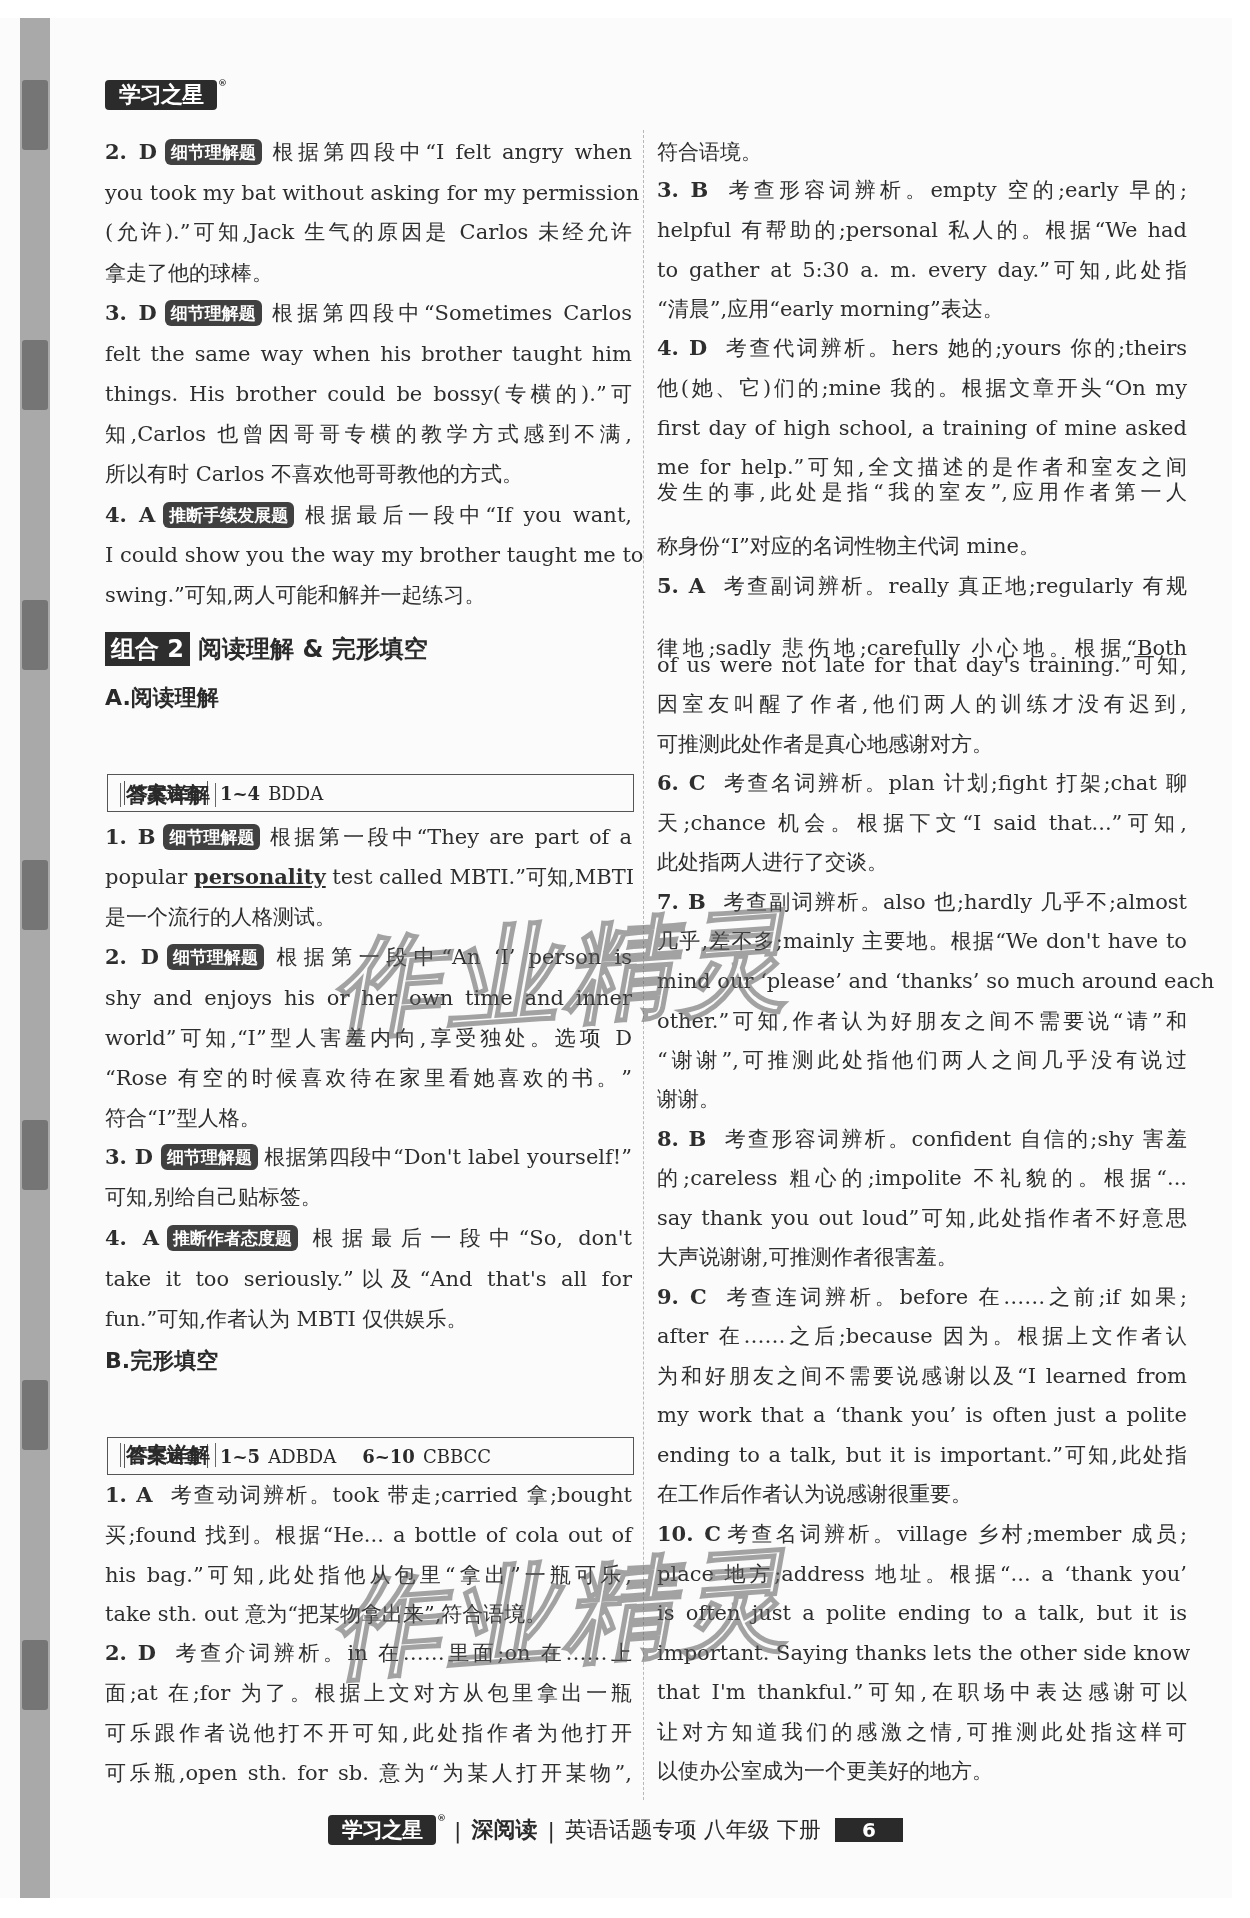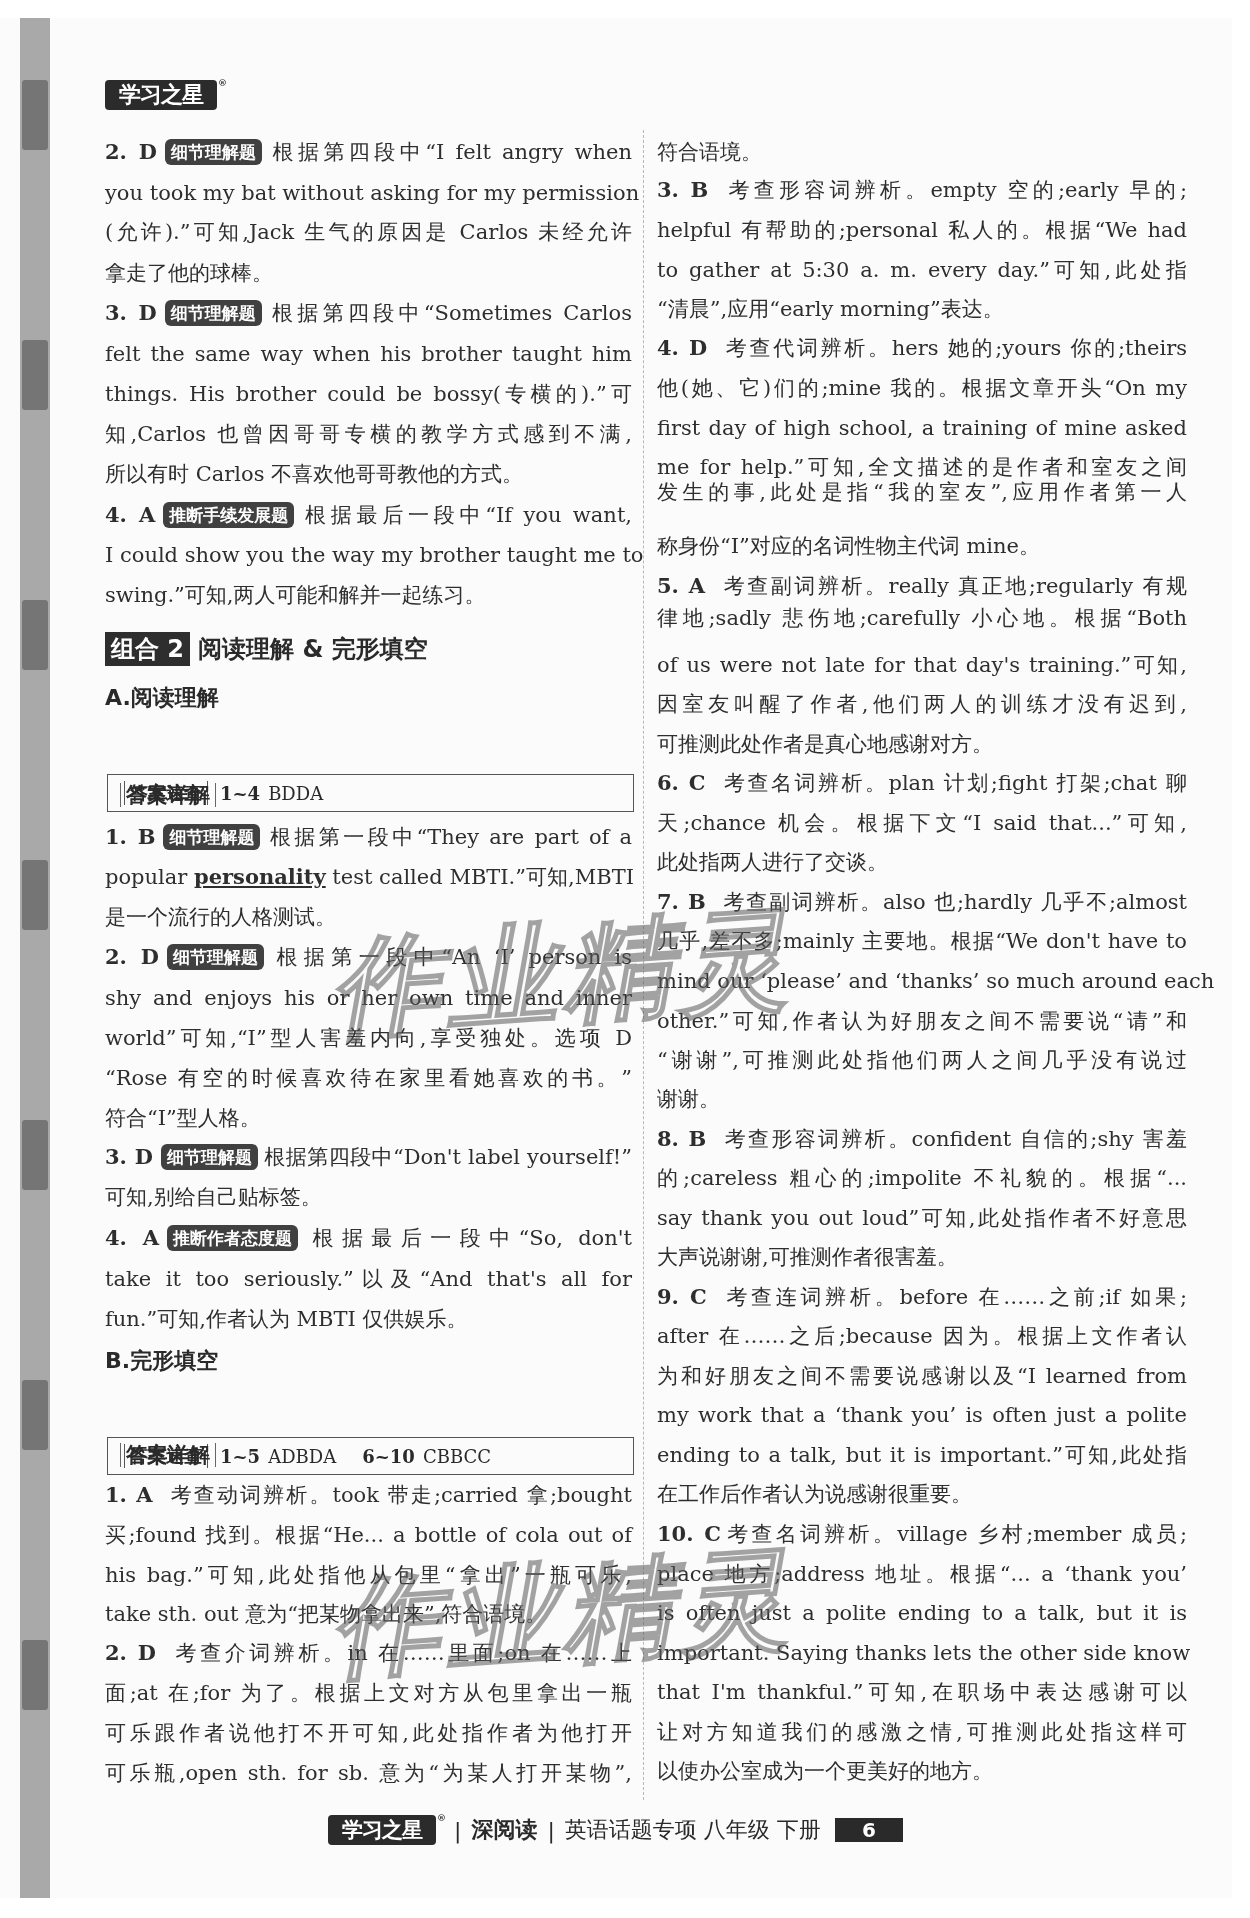--- a/index.html
+++ b/index.html
@@ -131,21 +131,21 @@
 <div class="line R" style="top:293px">“清晨”,应用“early morning”表达。</div>
 
 <div class="line R just" style="top:332px"><span class="num" style="margin-right:16px">4. D</span><span>考查代词辨析。hers 她的;yours 你的;theirs</span></div>
 <div class="line R just" style="top:372px">他(她、它)们的;mine 我的。根据文章开头“On my</div>
 <div class="line R just" style="top:412px">first day of high school, a training of mine asked</div>
 <div class="line R just" style="top:451px">me for help.”可知,全文描述的是作者和室友之间</div>
 <div class="line R just" style="top:476px">发生的事,此处是指“我的室友”,应用作者第一人</div>
 <div class="line R" style="top:530px">称身份“I”对应的名词性物主代词 mine。</div>
 
 <div class="line R just" style="top:570px"><span class="num" style="margin-right:16px">5. A</span><span>考查副词辨析。really 真正地;regularly 有规</span></div>
-<div class="line R just" style="top:602px">律地;sadly 悲伤地;carefully 小心地。根据“Both</div>
+<div class="line R just" style="top:632px">律地;sadly 悲伤地;carefully 小心地。根据“Both</div>
 <div class="line R just" style="top:649px">of us were not late for that day's training.”可知,</div>
 <div class="line R just" style="top:688px">因室友叫醒了作者,他们两人的训练才没有迟到,</div>
 <div class="line R" style="top:728px">可推测此处作者是真心地感谢对方。</div>
 
 <div class="line R just" style="top:767px"><span class="num" style="margin-right:16px">6. C</span><span>考查名词辨析。plan 计划;fight 打架;chat 聊</span></div>
 <div class="line R just" style="top:807px">天;chance 机会。根据下文“I said that...”可知,</div>
 <div class="line R" style="top:846px">此处指两人进行了交谈。</div>
 
 <div class="line R just" style="top:886px"><span class="num" style="margin-right:16px">7. B</span><span>考查副词辨析。also 也;hardly 几乎不;almost</span></div>
 <div class="line R just" style="top:925px">几乎,差不多;mainly 主要地。根据“We don't have to</div>

